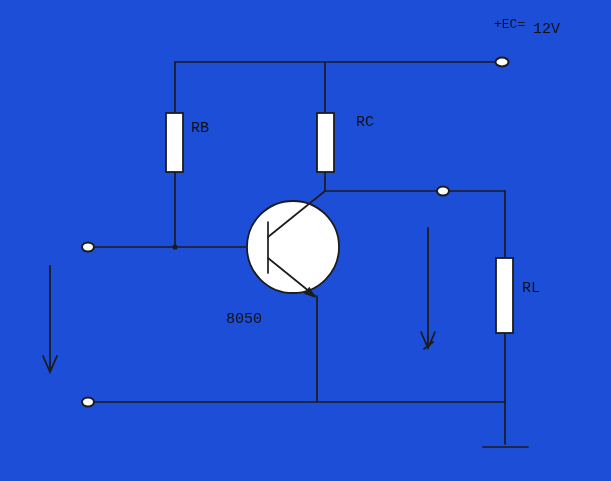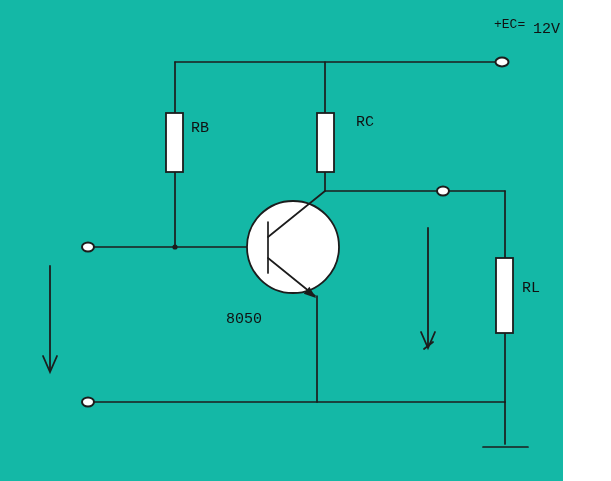--- a/index.html
+++ b/index.html
@@ -2,23 +2,23 @@
 <html><head>
 <meta charset="utf-8">
 <style>
   html, body {
     margin: 0;
     padding: 0;
     background: #ffffff;
   }
   .canvas {
     position: relative;
-    width: 563px;
+    width: 611px;
     height: 481px;
-    background: #14b8a6;
+    background: #1d4ed8;
     overflow: hidden;
     font-family: "Liberation Mono", "DejaVu Sans Mono", monospace;
     text-align: center;
   }
   svg { display: block; }
   .wire {
     stroke: #1c1c1c;
     stroke-width: 1.7;
     fill: none;
     stroke-linecap: round;

